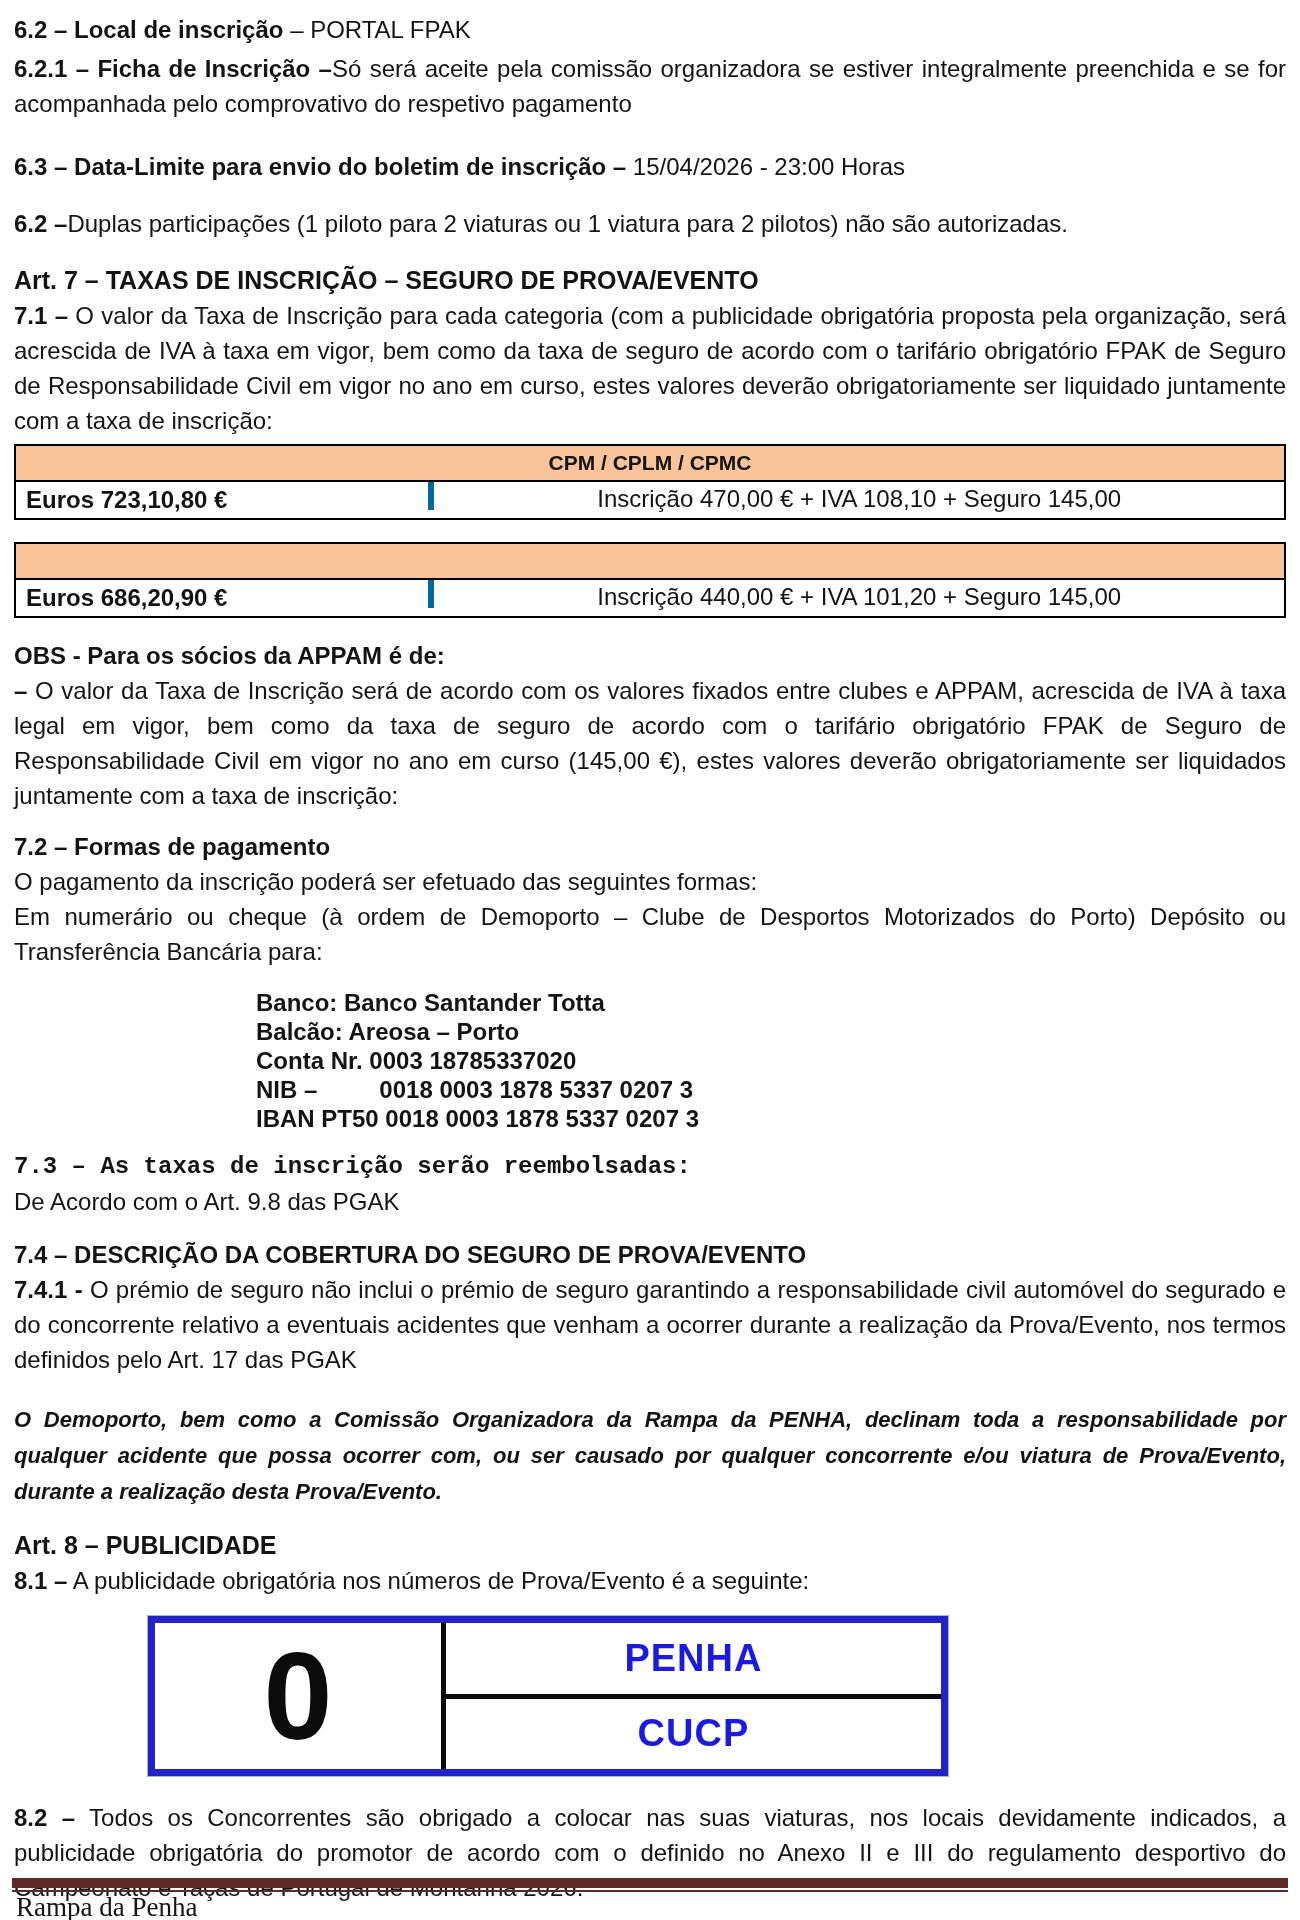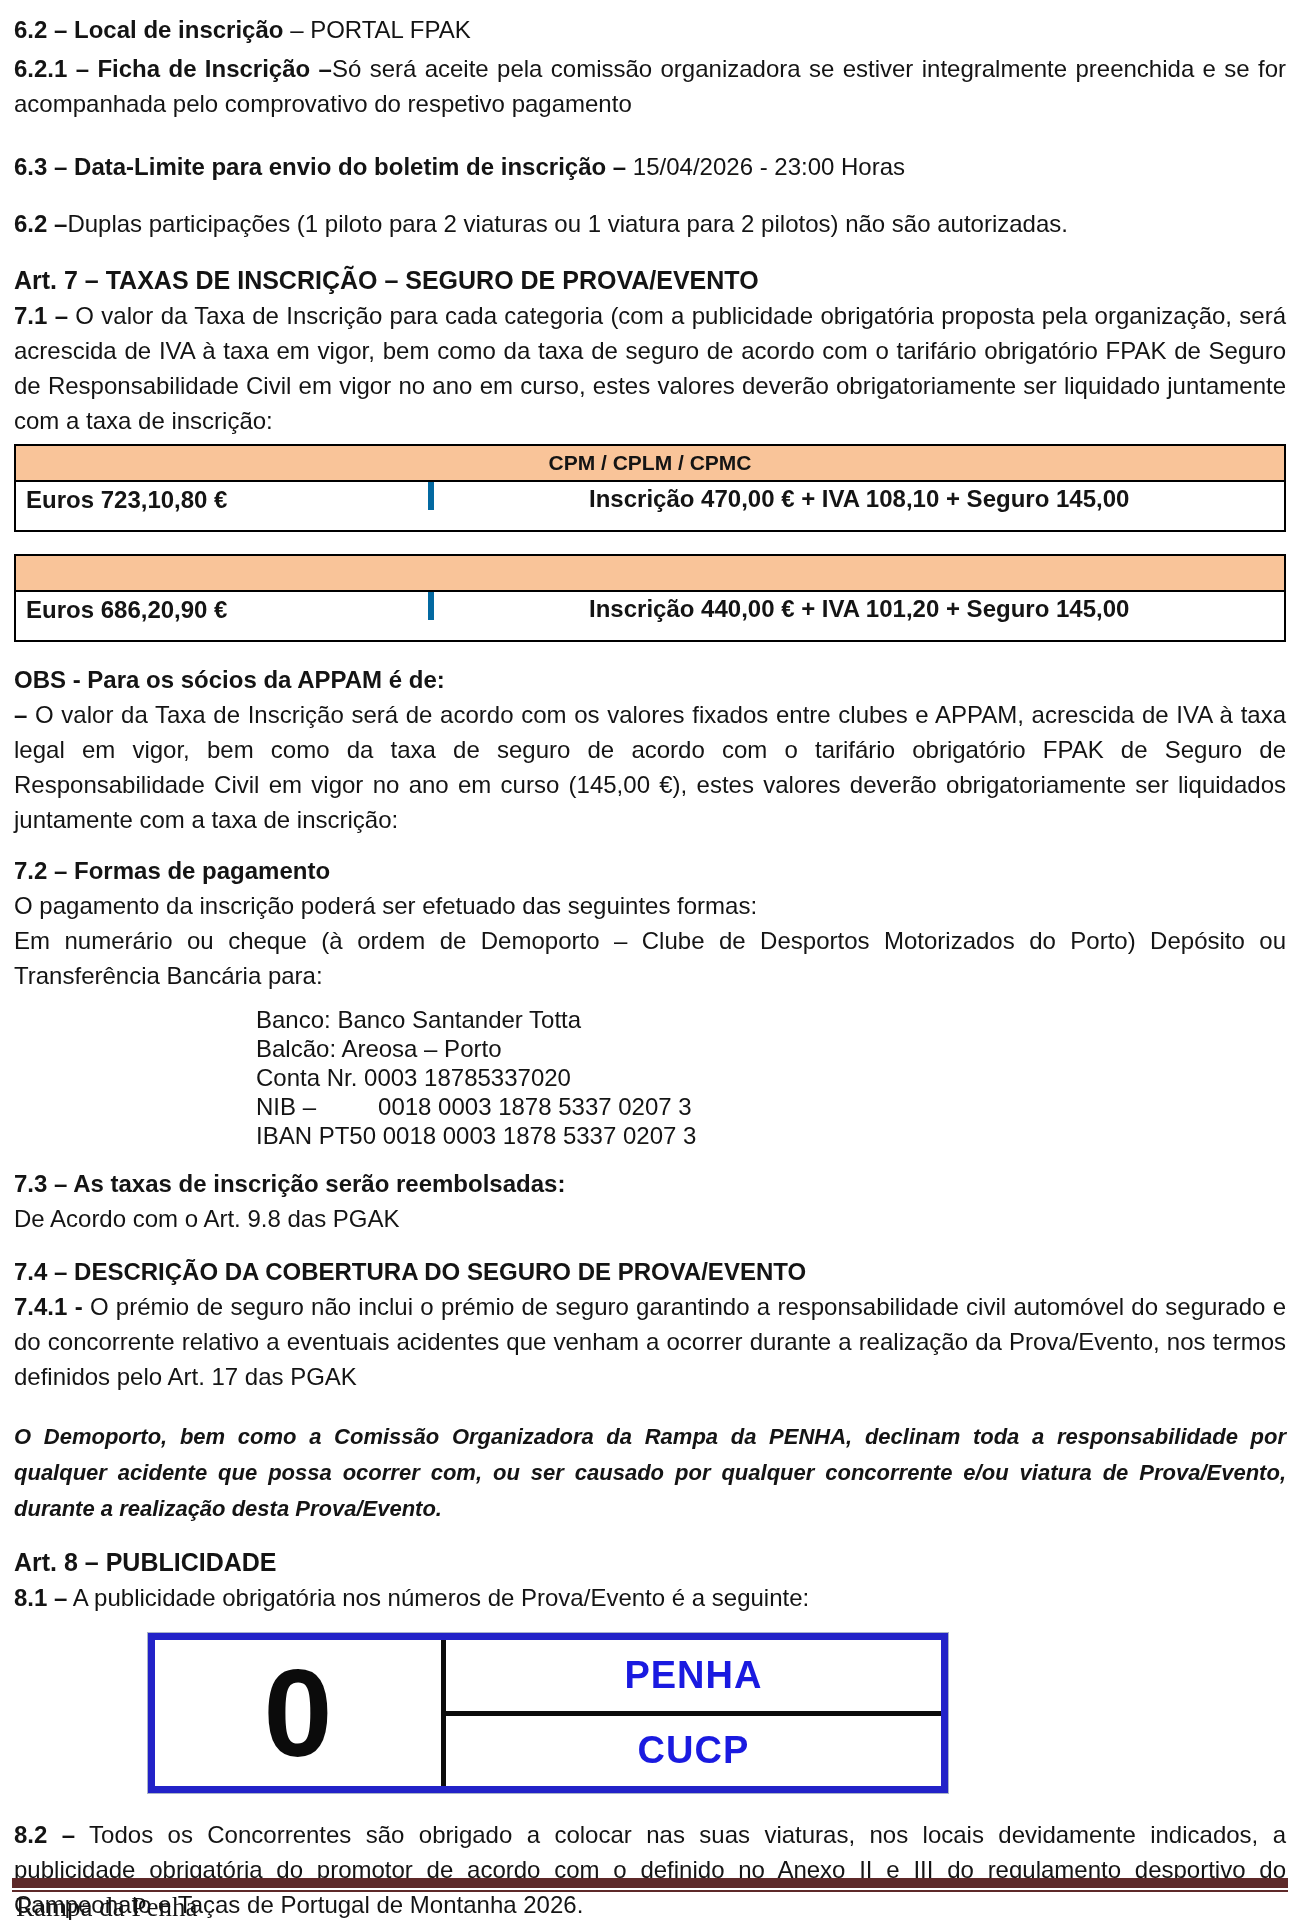--- a/index.html
+++ b/index.html
@@ -27,28 +27,28 @@
   .tbl { border:2px solid #000; margin-top:6px; }
   .tbl + .tbl-spacer { height:16px; }
   .tbl-header {
     background:var(--table-header-bg, #f9c499);
     border-bottom:2px solid #000;
     text-align:center; font-weight:bold;
     height:36px; line-height:34px; font-size:21px;
   }
   .tbl-row { display:flex; }
   .tbl-c1 { width:33%; border-right:6px solid #0369a1; padding:1px 10px; font-weight:bold; height:28px; line-height:33px; }
-  .tbl-c2 { width:67%; text-align:center; font-weight:bold; height:48px; line-height:33px; }
+  .tbl-c2 { width:67%; text-align:center; font-weight:normal; height:36px; line-height:33px; }
 
   .obs-title { margin-top:20px; font-weight:bold; }
   .s72-title { margin-top:16px; font-weight:bold; }
-  .bank { margin-top:12px; margin-left:242px; font-weight:normal; line-height:29px; }
+  .bank { margin-top:19px; margin-left:242px; font-weight:bold; line-height:29px; }
   .bank div { text-align:left; }
   .nib-val { margin-left:62px; }
-  .s73-title { margin-top:16px; font-weight:bold; }
+  .s73-title { margin-top:16px; font-weight:bold;font-family:Liberation Mono, monospace; }
   .s74-title { margin-top:18px; font-weight:bold; }
   .disclaimer { margin-top:25px; font-weight:bold; font-style:italic; line-height:36px; font-size:22px; }
   .art8 { margin-top:18px; font-weight:bold; font-size:25px; }
   .p82 { margin-top:24px; }
 
   .plate {
     margin:18px 0 0 134px;
     width:800px; height:160px;
     border:7px solid var(--plate-border, #2222c8);
     outline:1px solid #aab4c8;

